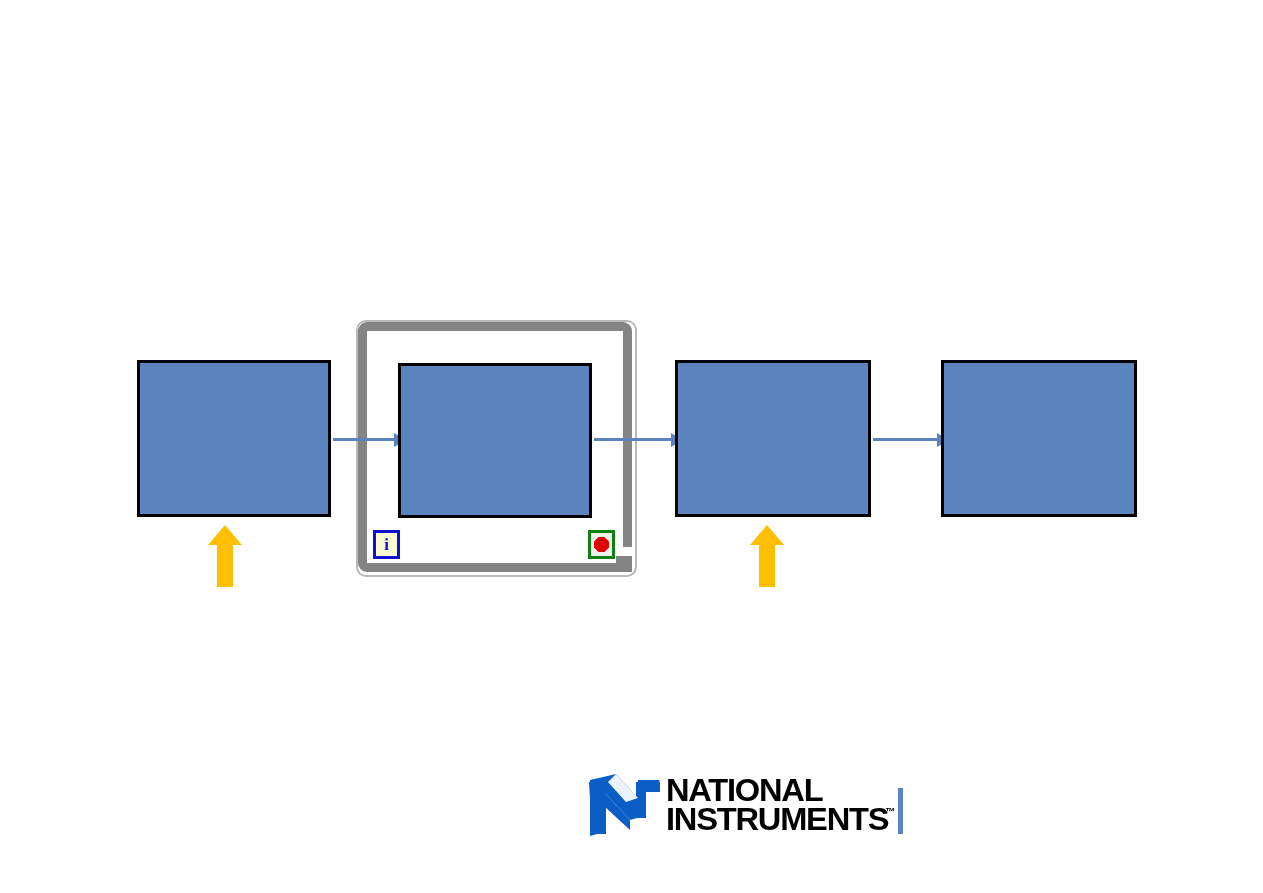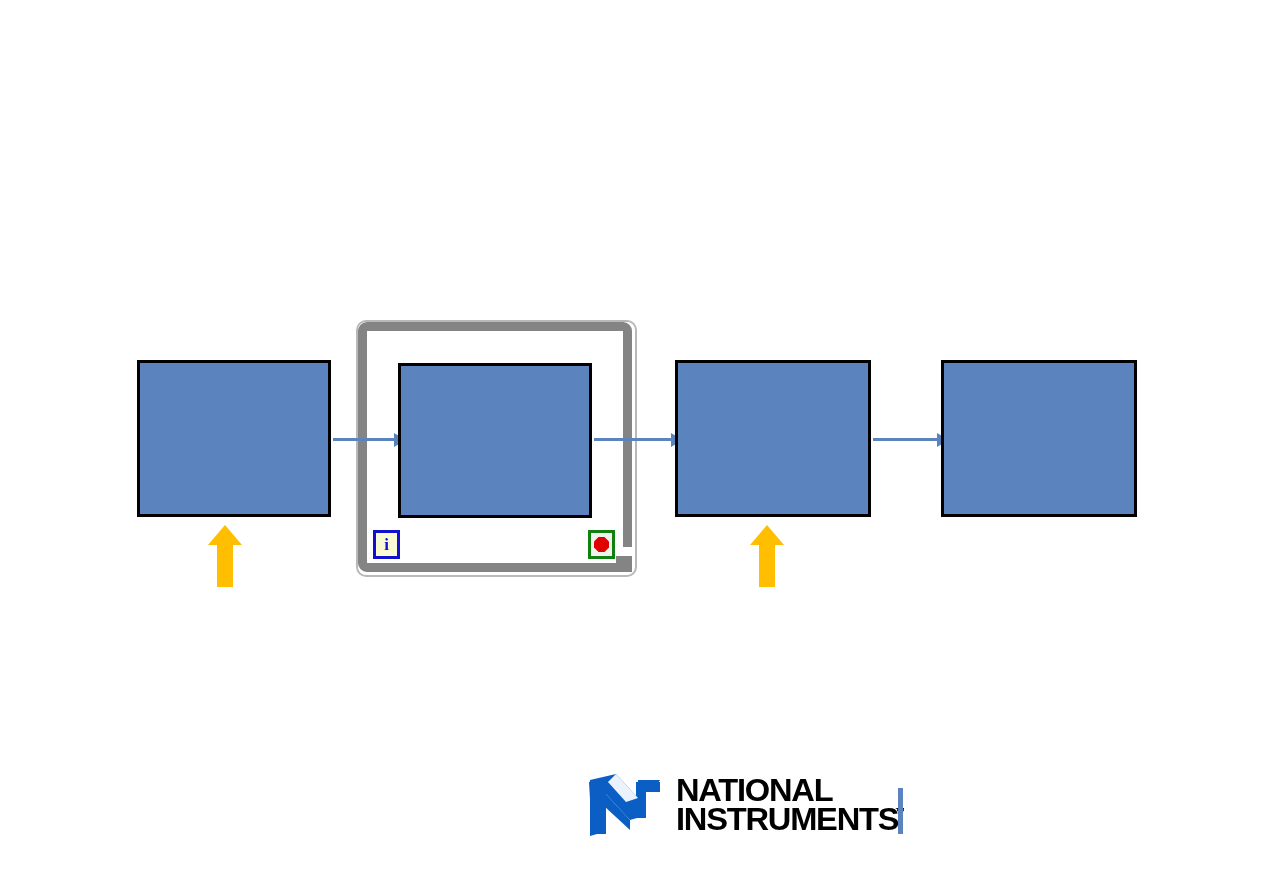--- a/index.html
+++ b/index.html
@@ -125,21 +125,21 @@
   }
 
   
   .ni-logo {
     position: absolute;
     display: flex;
     align-items: center;
   }
   .ni-mark { width: 78px; height: 66px; display: block; }
   .ni-wordmark {
-    margin-left: 12px;
+    margin-left: 2px;
     display: flex;
     flex-direction: column;
     justify-content: center;
     line-height: 0.92;
   }
   .ni-word {
     font-family: "Liberation Sans", sans-serif;
     font-weight: bold;
     font-size: 32px;
     letter-spacing: -1.2px;

